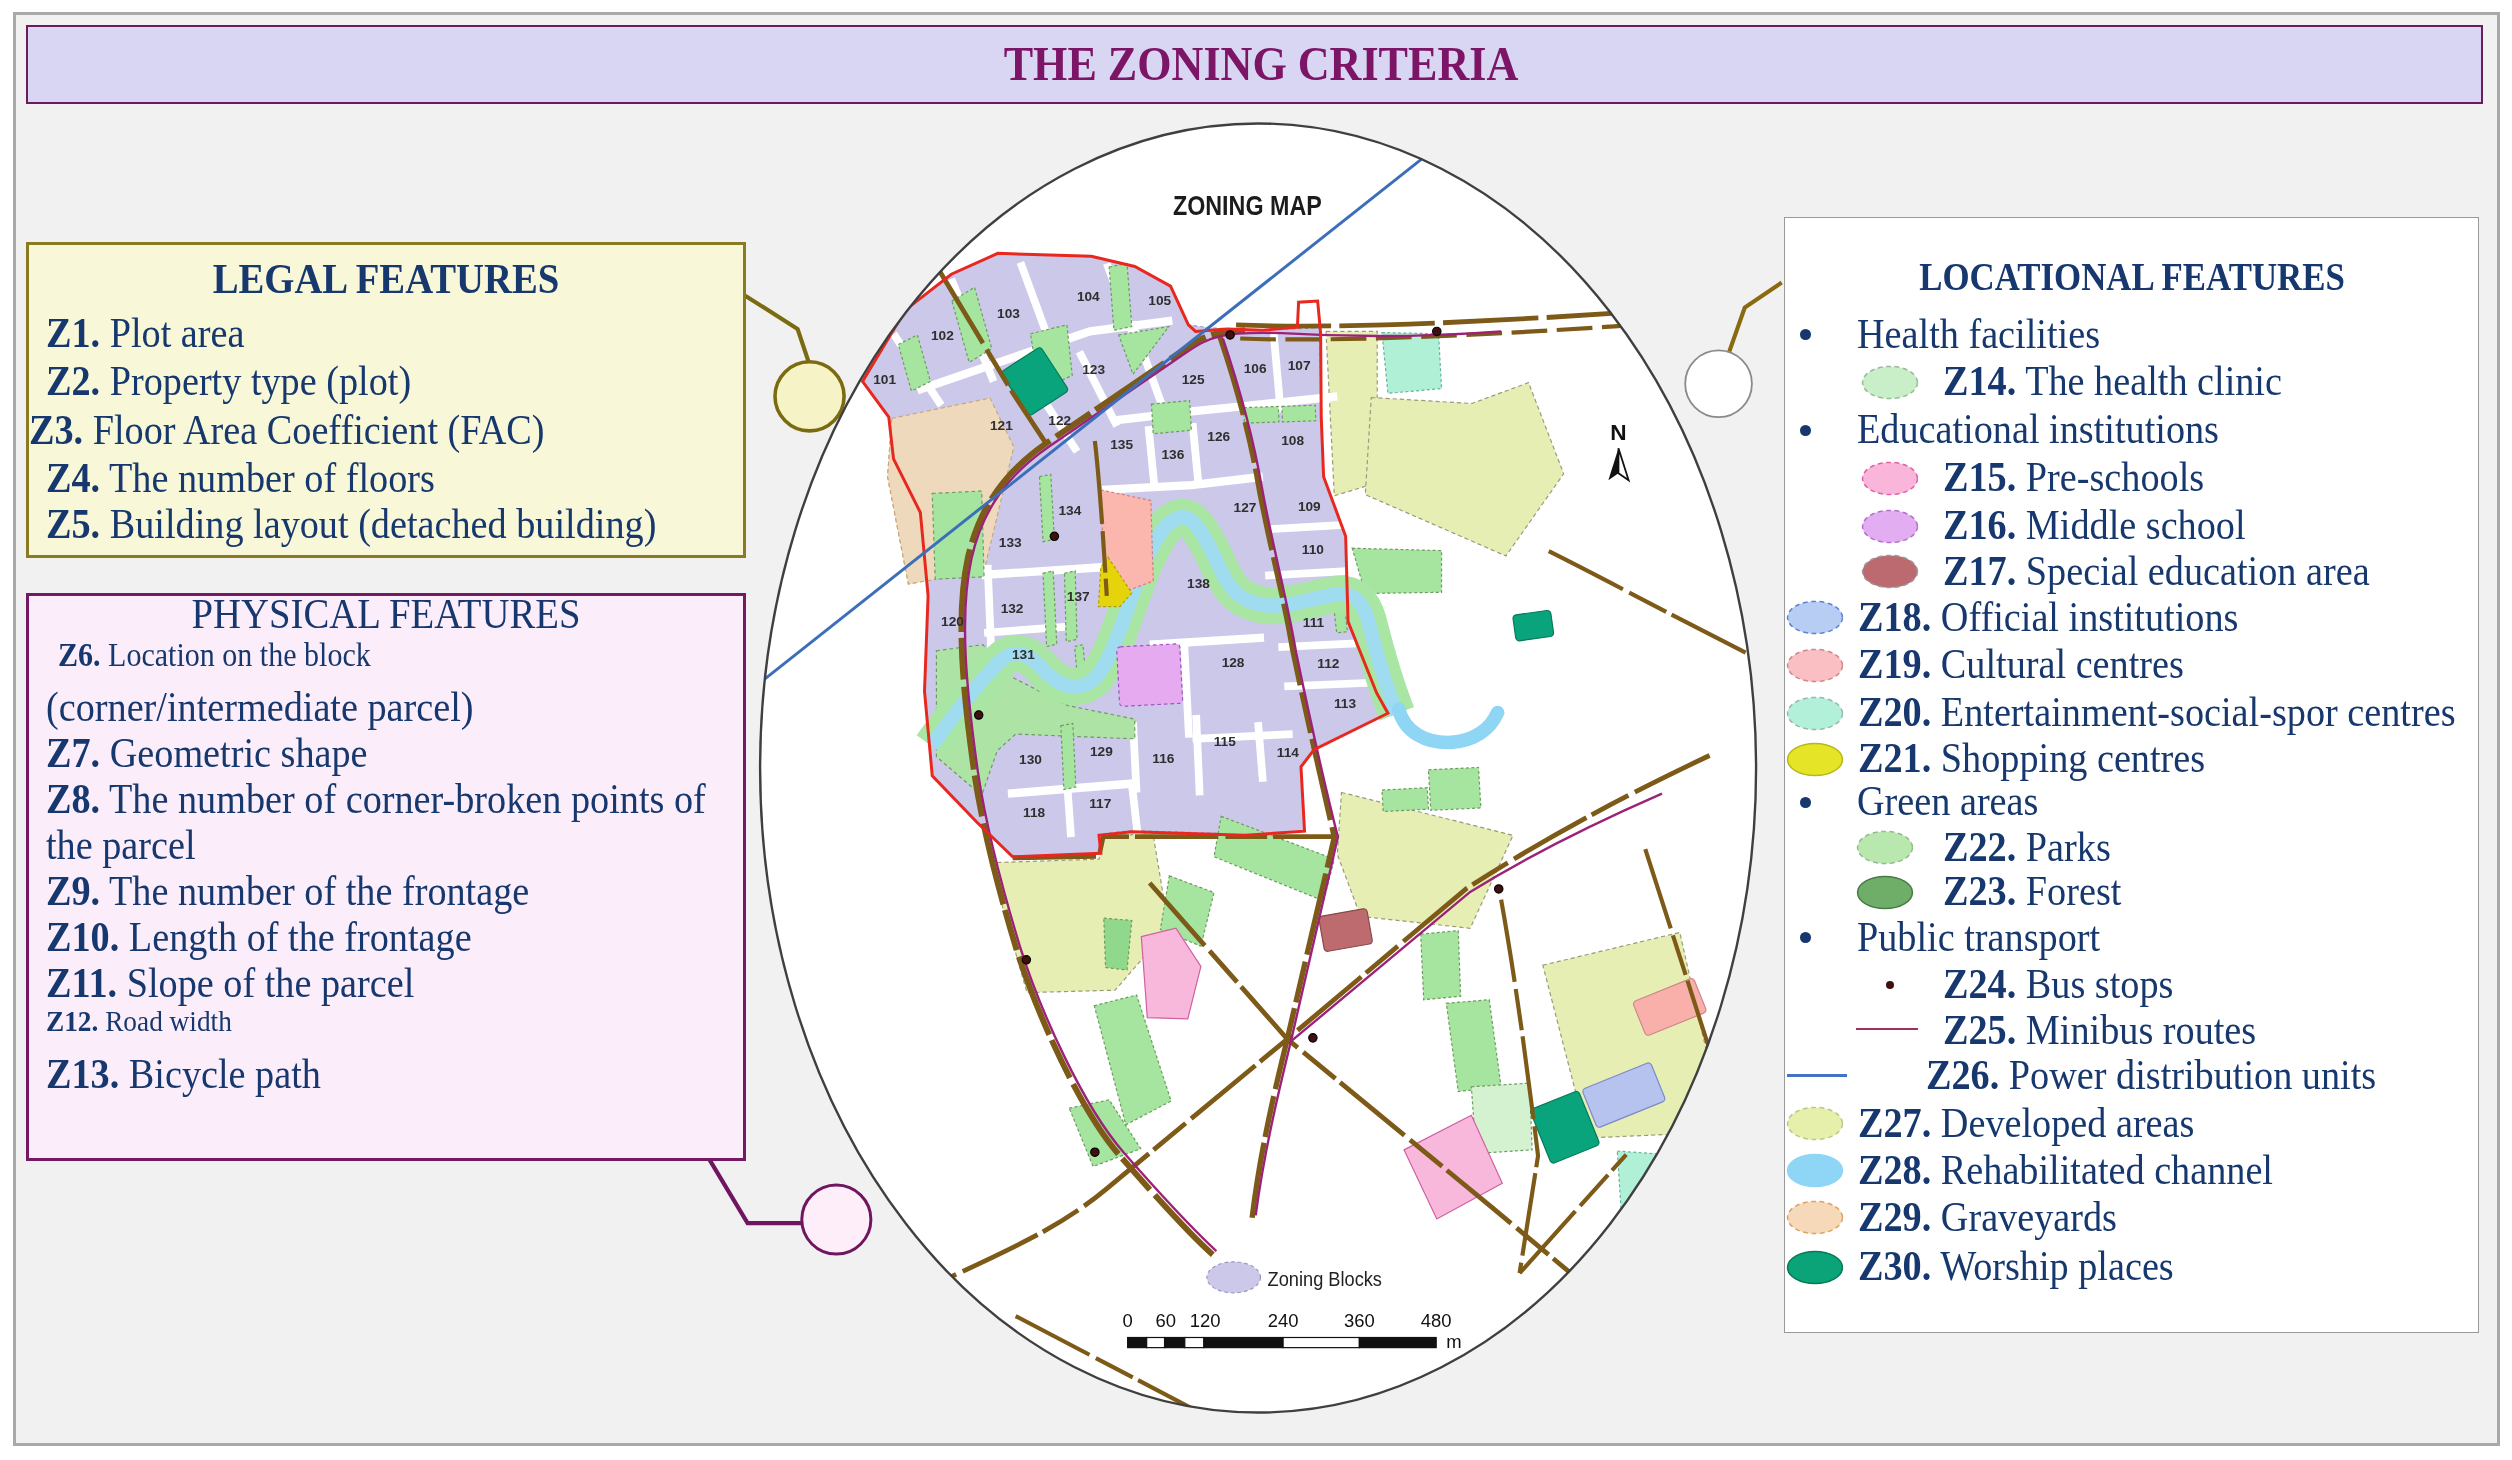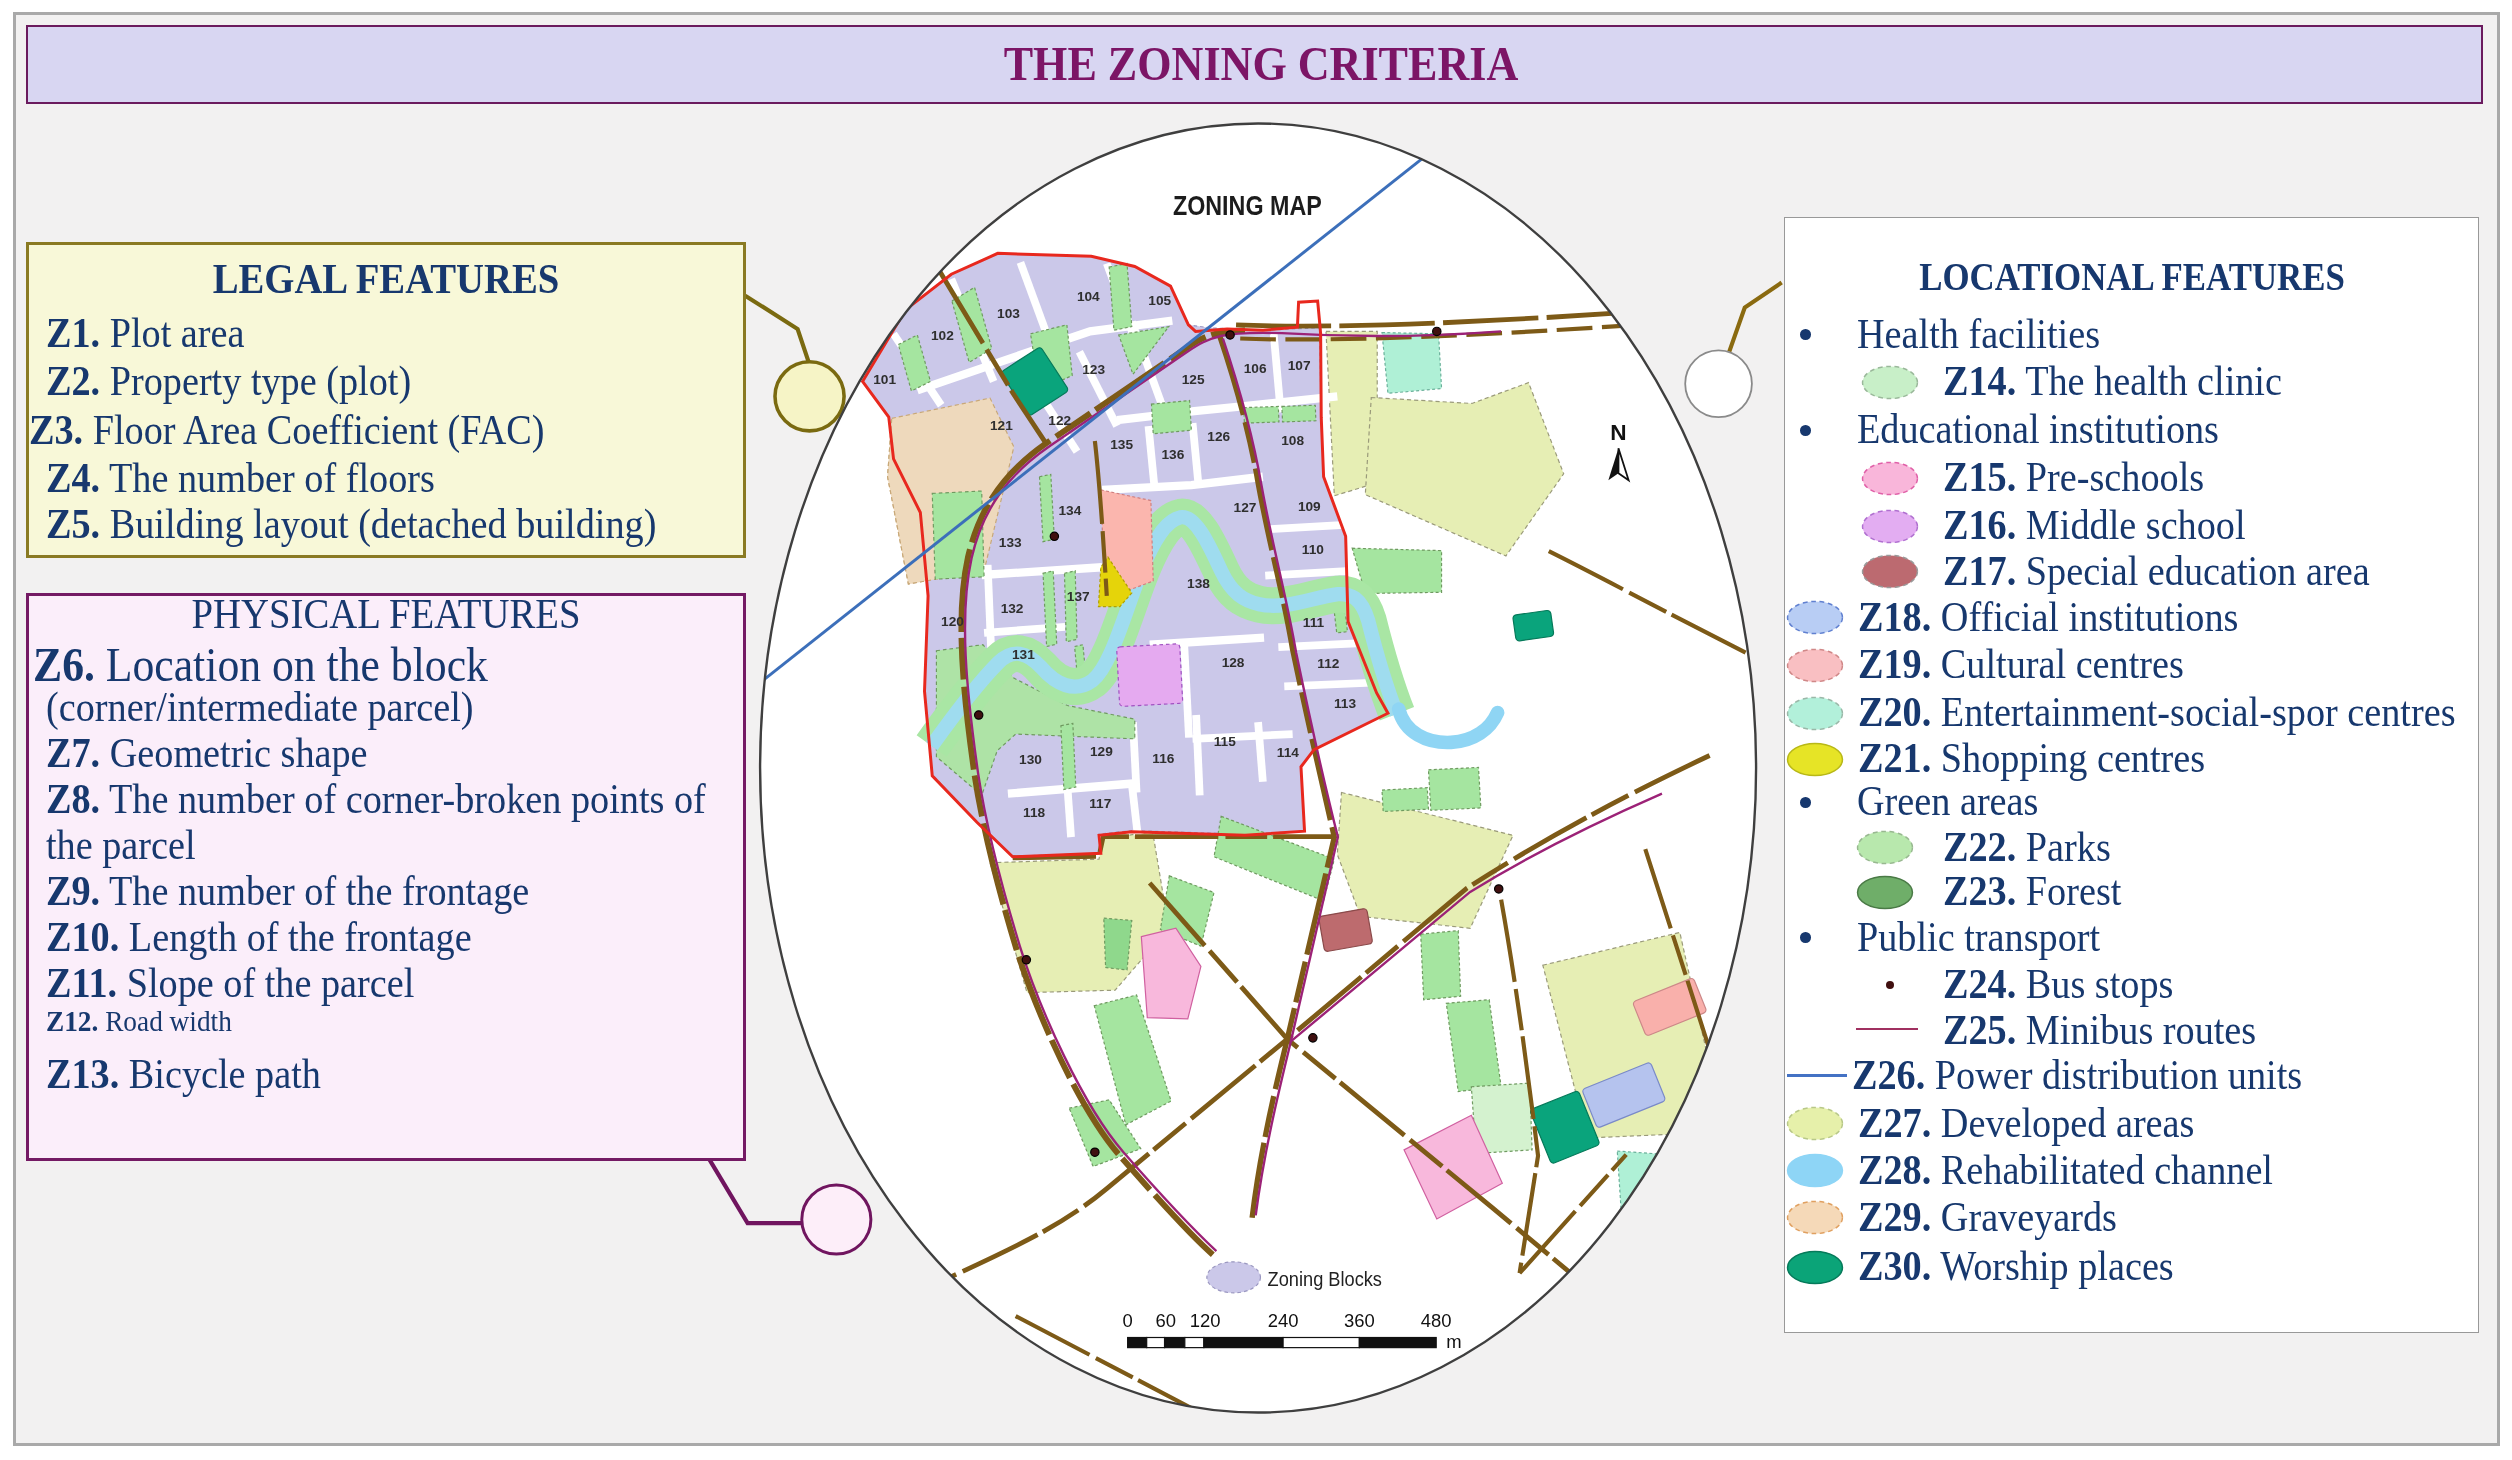--- a/index.html
+++ b/index.html
@@ -201,21 +201,21 @@
 </div>
 <div class="box" style="left:26px;top:242px;width:720px;height:316px;border:3px solid #8a7a22;background:#f8f8d8"></div>
 <div style="position:absolute;left:386px;top:254px;transform:translateX(-50%);font-size:43px;font-weight:bold;white-space:nowrap"><span style="display:inline-block;transform:scaleX(0.9);transform-origin:50% 50%">LEGAL FEATURES</span></div>
 <div style="position:absolute;left:46px;top:309px;font-size:42px;white-space:nowrap"><span style="display:inline-block;transform:scaleX(0.91);transform-origin:0 50%"><b>Z1.</b> Plot area</span></div>
 <div style="position:absolute;left:46px;top:357px;font-size:42px;white-space:nowrap"><span style="display:inline-block;transform:scaleX(0.91);transform-origin:0 50%"><b>Z2.</b> Property type (plot)</span></div>
 <div style="position:absolute;left:29px;top:406px;font-size:42px;white-space:nowrap"><span style="display:inline-block;transform:scaleX(0.91);transform-origin:0 50%"><b>Z3.</b> Floor Area Coefficient (FAC)</span></div>
 <div style="position:absolute;left:46px;top:454px;font-size:42px;white-space:nowrap"><span style="display:inline-block;transform:scaleX(0.91);transform-origin:0 50%"><b>Z4.</b> The number of floors</span></div>
 <div style="position:absolute;left:46px;top:500px;font-size:42px;white-space:nowrap"><span style="display:inline-block;transform:scaleX(0.91);transform-origin:0 50%"><b>Z5.</b> Building layout (detached building)</span></div>
 <div class="box" style="left:26px;top:593px;width:720px;height:568px;border:3px solid #741a64;background:#fbeefa"></div>
 <div style="position:absolute;left:386px;top:589px;transform:translateX(-50%);font-size:43px;font-weight:normal;white-space:nowrap"><span style="display:inline-block;transform:scaleX(0.9);transform-origin:50% 50%">PHYSICAL FEATURES</span></div>
-<div style="position:absolute;left:33px;top:637px;font-size:48px;white-space:nowrap"><span style="display:inline-block;transform:scaleX(0.91);transform-origin:0 50%"><b>Z6.</b> Location on the block</span></div>
+<div style="position:absolute;left:58px;top:637px;font-size:33px;white-space:nowrap"><span style="display:inline-block;transform:scaleX(0.91);transform-origin:0 50%"><b>Z6.</b> Location on the block</span></div>
 <div style="position:absolute;left:46px;top:683px;font-size:42px;white-space:nowrap"><span style="display:inline-block;transform:scaleX(0.91);transform-origin:0 50%">(corner/intermediate parcel)</span></div>
 <div style="position:absolute;left:46px;top:729px;font-size:42px;white-space:nowrap"><span style="display:inline-block;transform:scaleX(0.91);transform-origin:0 50%"><b>Z7.</b> Geometric shape</span></div>
 <div style="position:absolute;left:46px;top:775px;font-size:42px;white-space:nowrap"><span style="display:inline-block;transform:scaleX(0.91);transform-origin:0 50%"><b>Z8.</b> The number of corner-broken points of</span></div>
 <div style="position:absolute;left:46px;top:821px;font-size:42px;white-space:nowrap"><span style="display:inline-block;transform:scaleX(0.91);transform-origin:0 50%">the parcel</span></div>
 <div style="position:absolute;left:46px;top:867px;font-size:42px;white-space:nowrap"><span style="display:inline-block;transform:scaleX(0.91);transform-origin:0 50%"><b>Z9.</b> The number of the frontage</span></div>
 <div style="position:absolute;left:46px;top:913px;font-size:42px;white-space:nowrap"><span style="display:inline-block;transform:scaleX(0.91);transform-origin:0 50%"><b>Z10.</b> Length of the frontage</span></div>
 <div style="position:absolute;left:46px;top:959px;font-size:42px;white-space:nowrap"><span style="display:inline-block;transform:scaleX(0.91);transform-origin:0 50%"><b>Z11.</b> Slope of the parcel</span></div>
 <div style="position:absolute;left:46px;top:1004px;font-size:30px;white-space:nowrap"><span style="display:inline-block;transform:scaleX(0.91);transform-origin:0 50%"><b>Z12.</b> Road width</span></div>
 <div style="position:absolute;left:46px;top:1050px;font-size:42px;white-space:nowrap"><span style="display:inline-block;transform:scaleX(0.91);transform-origin:0 50%"><b>Z13.</b> Bicycle path</span></div>
 <div class="box" style="left:1784px;top:217px;width:695px;height:1116px;border:1.2px solid #999;background:#fff"></div>
@@ -266,21 +266,21 @@
     <ellipse cx="50" cy="31" rx="46" ry="27" fill="#6fae69" stroke="#4a7a46" stroke-width="2.5"></ellipse>
   </svg>
 <div style="position:absolute;left:1943px;top:867px;font-size:42px;white-space:nowrap"><span style="display:inline-block;transform:scaleX(0.91);transform-origin:0 50%"><b>Z23.</b> Forest</span></div>
 <div style="position:absolute;left:1800px;top:932px;width:10.7px;height:10.7px;border-radius:50%;background:#17386e"></div>
 <div style="position:absolute;left:1857px;top:913px;font-size:42px;white-space:nowrap"><span style="display:inline-block;transform:scaleX(0.91);transform-origin:0 50%">Public transport</span></div>
 <div style="position:absolute;left:1886px;top:981px;width:8.3px;height:8.3px;border-radius:50%;background:#401010"></div>
 <div style="position:absolute;left:1943px;top:960px;font-size:42px;white-space:nowrap"><span style="display:inline-block;transform:scaleX(0.91);transform-origin:0 50%"><b>Z24.</b> Bus stops</span></div>
 <div style="position:absolute;left:1856px;top:1028px;width:62px;height:2.4px;background:#a03060"></div>
 <div style="position:absolute;left:1943px;top:1006px;font-size:42px;white-space:nowrap"><span style="display:inline-block;transform:scaleX(0.91);transform-origin:0 50%"><b>Z25.</b> Minibus routes</span></div>
 <div style="position:absolute;left:1787px;top:1074px;width:60px;height:3px;background:#4472c4"></div>
-<div style="position:absolute;left:1852px;top:1051px;font-size:42px;white-space:nowrap"><span style="display:inline-block;transform:scaleX(0.91);transform-origin:0 50%"><b>Z26.</b> Power distribution units</span></div>
+<div style="position:absolute;left:1926px;top:1051px;font-size:42px;white-space:nowrap"><span style="display:inline-block;transform:scaleX(0.91);transform-origin:0 50%"><b>Z26.</b> Power distribution units</span></div>
 <svg style="position:absolute;left:1785px;top:1105px" width="60" height="37" viewBox="0 0 100 62">
     <ellipse cx="50" cy="31" rx="46" ry="27" fill="#e6f0aa" stroke="#b8c888" stroke-width="2.5" stroke-dasharray="8 6"></ellipse>
   </svg>
 <div style="position:absolute;left:1858px;top:1099px;font-size:42px;white-space:nowrap"><span style="display:inline-block;transform:scaleX(0.91);transform-origin:0 50%"><b>Z27.</b> Developed areas</span></div>
 <svg style="position:absolute;left:1785px;top:1152px" width="60" height="37" viewBox="0 0 100 62">
     <ellipse cx="50" cy="31" rx="46" ry="27" fill="#8ed5f6" stroke="#8ed5f6" stroke-width="2.5"></ellipse>
   </svg>
 <div style="position:absolute;left:1858px;top:1146px;font-size:42px;white-space:nowrap"><span style="display:inline-block;transform:scaleX(0.91);transform-origin:0 50%"><b>Z28.</b> Rehabilitated channel</span></div>
 <svg style="position:absolute;left:1785px;top:1199px" width="60" height="37" viewBox="0 0 100 62">
     <ellipse cx="50" cy="31" rx="46" ry="27" fill="#f5d9b8" stroke="#e0a060" stroke-width="2.5" stroke-dasharray="8 6"></ellipse>

